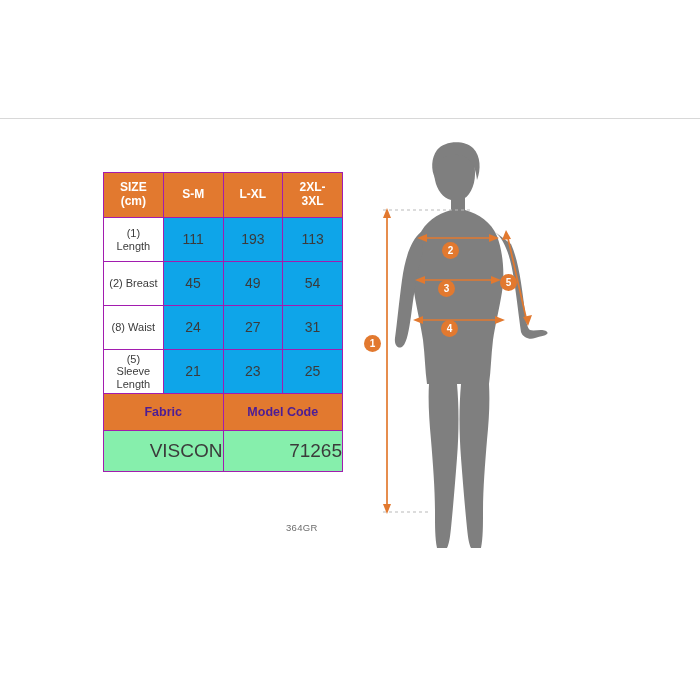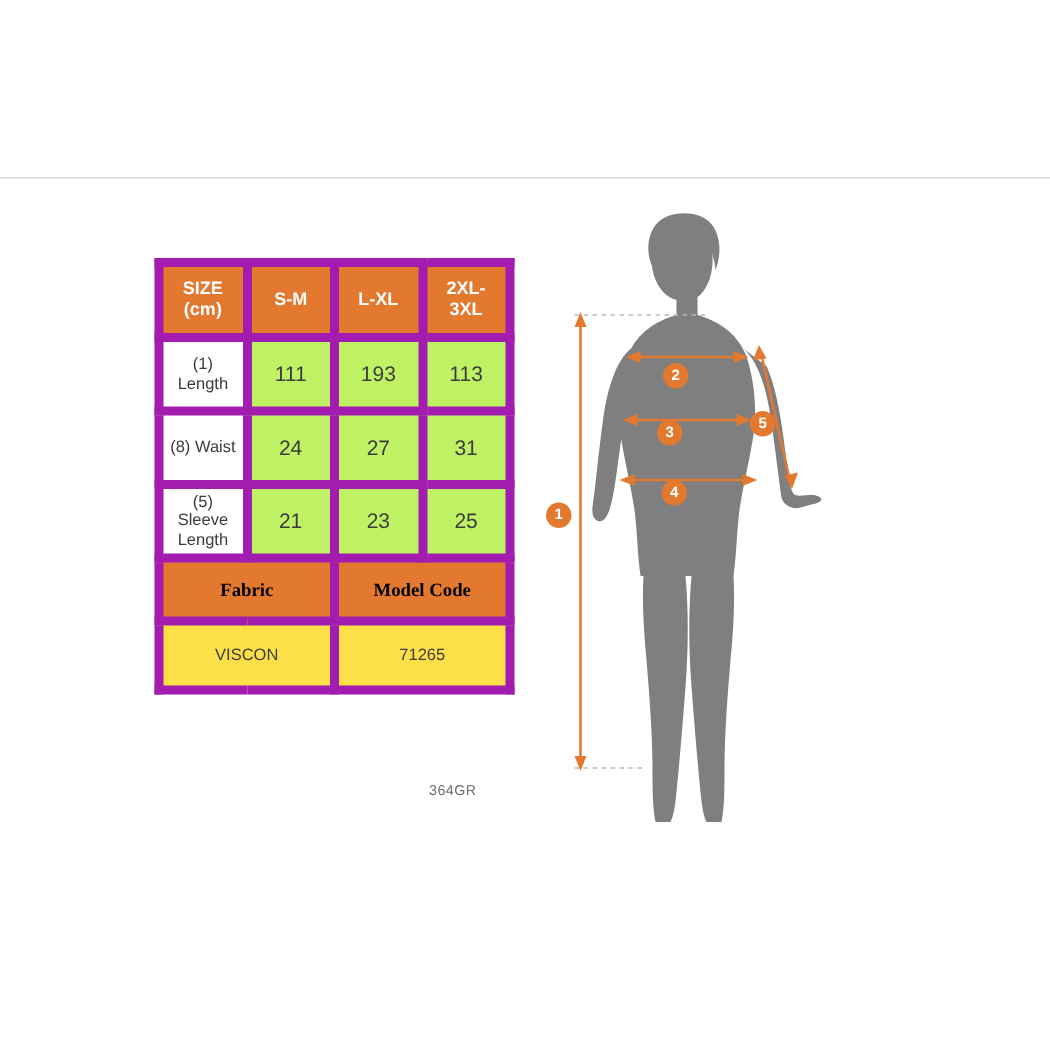--- a/index.html
+++ b/index.html
@@ -28,21 +28,21 @@
   
   #size-table {
     position: absolute;
     left: 103px;
     top: 172px;
     width: 240px;
     border-collapse: collapse;
     table-layout: fixed;
   }
   #size-table td, #size-table th {
-    border: 6px solid #a21caf;
+    border: 1px solid #a21caf;
     text-align: center;
     vertical-align: middle;
     color: #3b3b3b;
     font-size: 11.5px;
     padding: 0;
     line-height: 1.15;
   }
   #size-table thead th {
     background: #e2792f;
     color: #ffffff;
@@ -52,35 +52,35 @@
   }
   #size-table tbody td {
     height: 43px;
   }
   #size-table tbody td.label {
     background: #ffffff;
     font-size: 11px;
     width: 58px;
   }
   #size-table tbody td.val {
-    background: #bef264;
+    background: #0ea5e9;
     font-size: 14px;
   }
   #size-table tr.fabric-head td {
     background: #e2792f;
-    color: #000000;
+    color: #4c1d95;
     font-weight: bold;
     height: 36px;
     font-size: 12.5px;
-    font-family: Liberation Serif, serif;
   }
   #size-table tr.fabric-row td {
-    background: #fde047;
+    background: #86efac;
     height: 40px;
-    font-size: 11px;
+    font-size: 19px;
+    text-align: right;
   }
   .model-tag {
     position: absolute;
     left: 286px;
     top: 522px;
     font-size: 9.5px;
     color: #6d6d6d;
     letter-spacing: .3px;
   }
   
@@ -132,20 +132,26 @@
       <tr>
         <td class="label">
           <div>(1)</div>
           <div>Length</div>
         </td>
         <td class="val">111</td>
         <td class="val">193</td>
         <td class="val">113</td>
       </tr>
 
+      <tr>
+        <td class="label">(2) Breast</td>
+        <td class="val">45</td>
+        <td class="val">49</td>
+        <td class="val">54</td>
+      </tr>
 
       <tr>
         <td class="label">(8) Waist</td>
         <td class="val">24</td>
         <td class="val">27</td>
         <td class="val">31</td>
       </tr>
 
 
       <tr>

